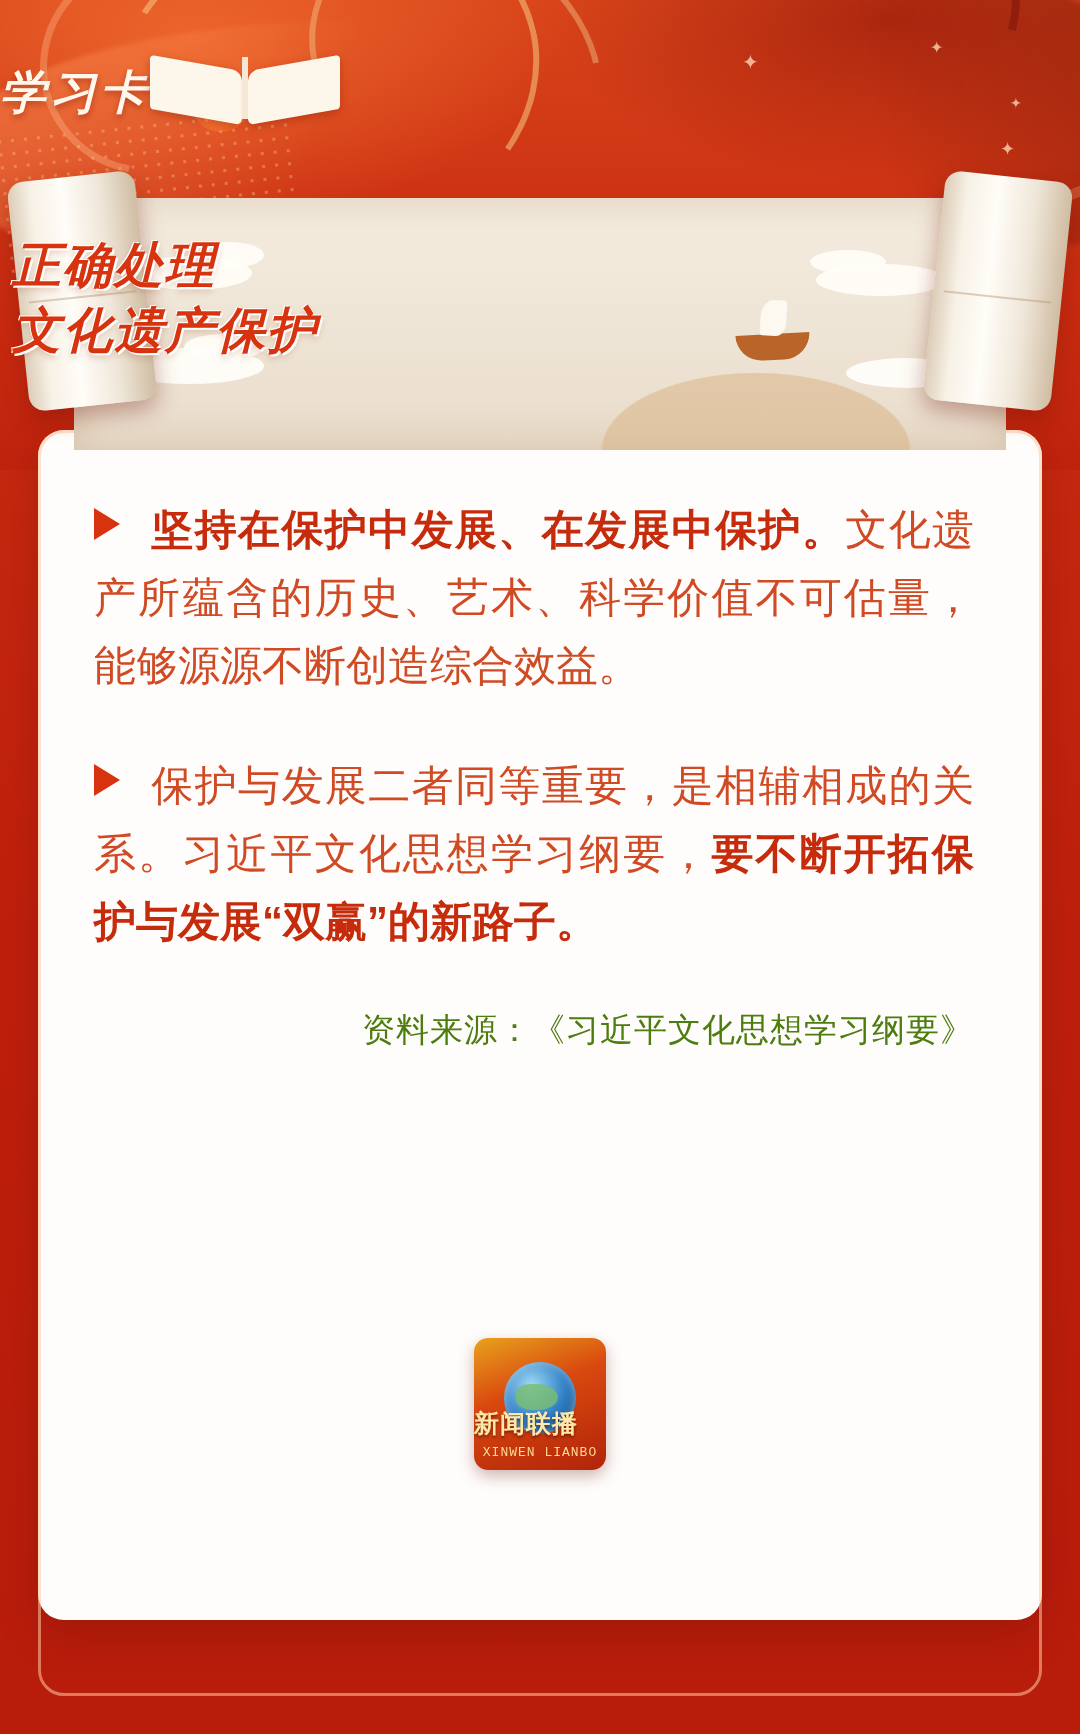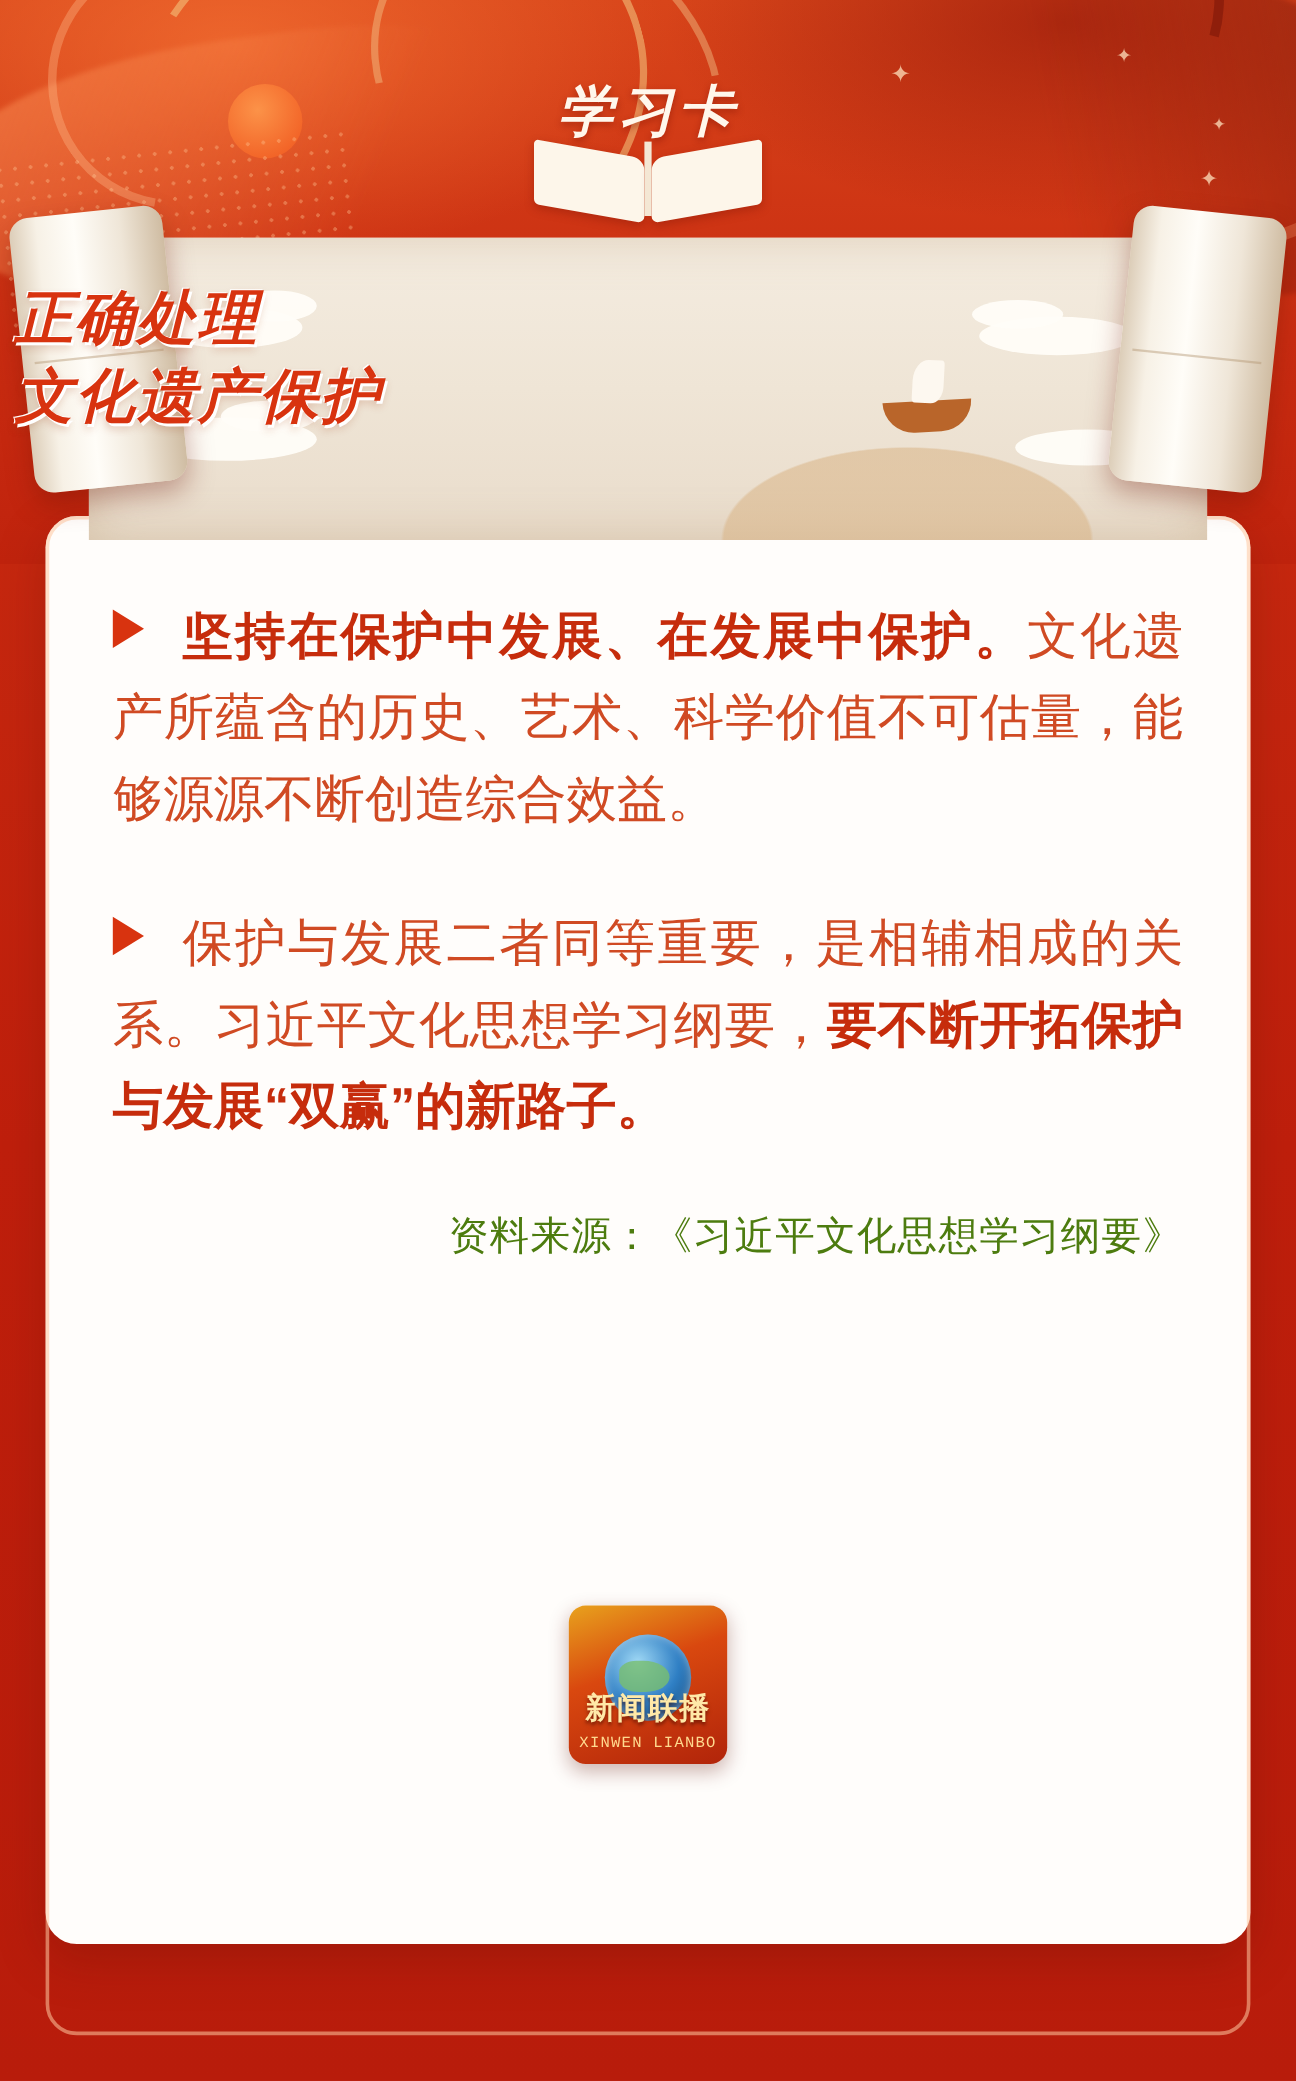--- a/index.html
+++ b/index.html
@@ -98,21 +98,21 @@
     color: rgba(255,225,190,.75);
     font-size: 20px;
     line-height: 1;
   }
 
   
   .brand {
     position: absolute;
     left: 0; right: 0; top: 62px;
     display: flex;
-    flex-direction: column;
+    flex-direction: row;
     align-items: center;
     z-index: 6;
   }
   .brand-title {
     font-family: "Liberation Serif", "DejaVu Serif", serif;
     font-weight: bold;
     font-style: italic;
     font-size: 46px;
     letter-spacing: 4px;
     color: #fff7ec;
@@ -235,21 +235,21 @@
   .card {
     position: absolute;
     left: 38px; top: 430px;
     width: 1004px; height: 1190px;
     background: #fffdfb;
     border-radius: 26px;
     box-shadow: 0 14px 40px rgba(90,14,4,.25);
   }
   .card-inner {
     position: absolute;
-    left: 56px; right: 56px; top: 66px;
+    left: 56px; right: 68px; top: 66px;
   }
 
   .para {
     margin: 0 0 52px 0;
     font-size: 42px;
     line-height: 1.62;
     color: #cf3a18;
     text-align: justify;
   }
   .para .bullet {
@@ -304,21 +304,20 @@
     content: "";
     position: absolute;
     left: 12px; top: 22px;
     width: 42px; height: 26px;
     background: rgba(120,190,110,.8);
     border-radius: 40% 60% 55% 45%;
   }
   .logo .cn {
     position: absolute;
     left: 0; right: 0; bottom: 30px;
-    text-align: center;
     font-family: "Liberation Serif", "DejaVu Serif", serif;
     font-weight: bold;
     font-size: 25px;
     color: #ffe9a8;
     letter-spacing: 1px;
     text-shadow: 0 2px 3px rgba(70,10,2,.6);
   }
   .logo .en {
     position: absolute;
     left: 0; right: 0; bottom: 10px;

